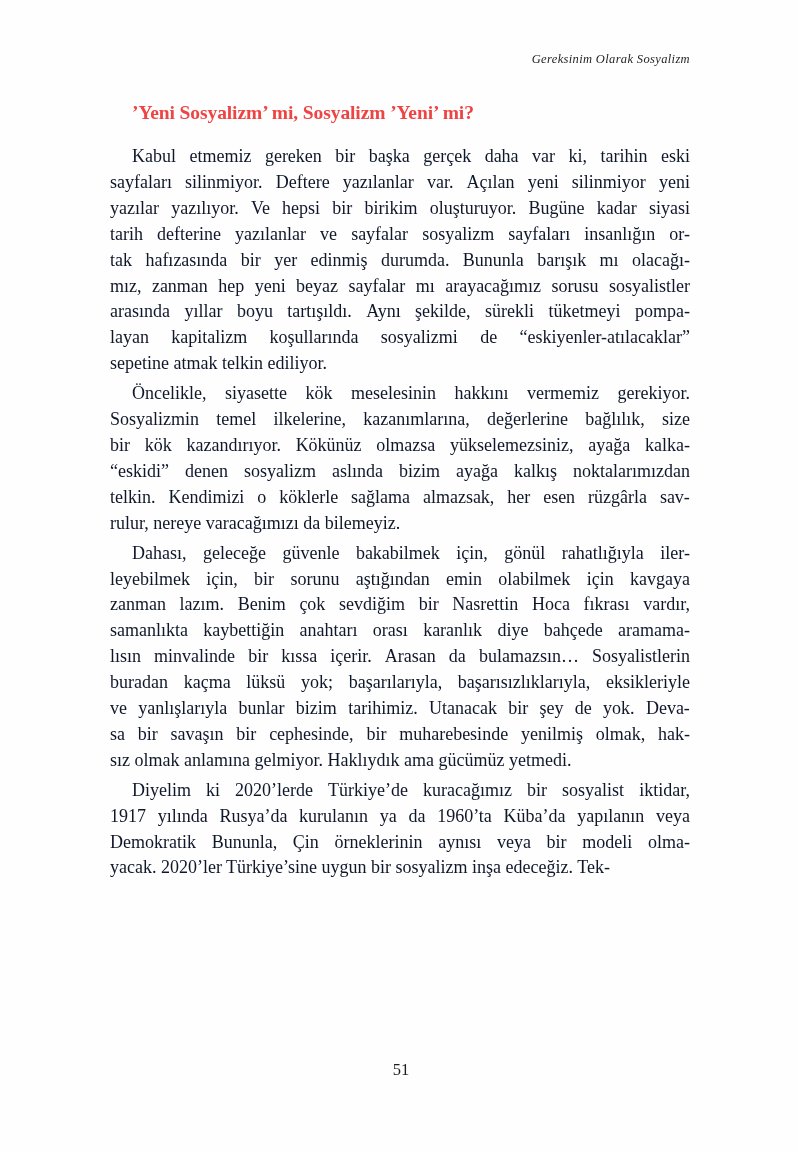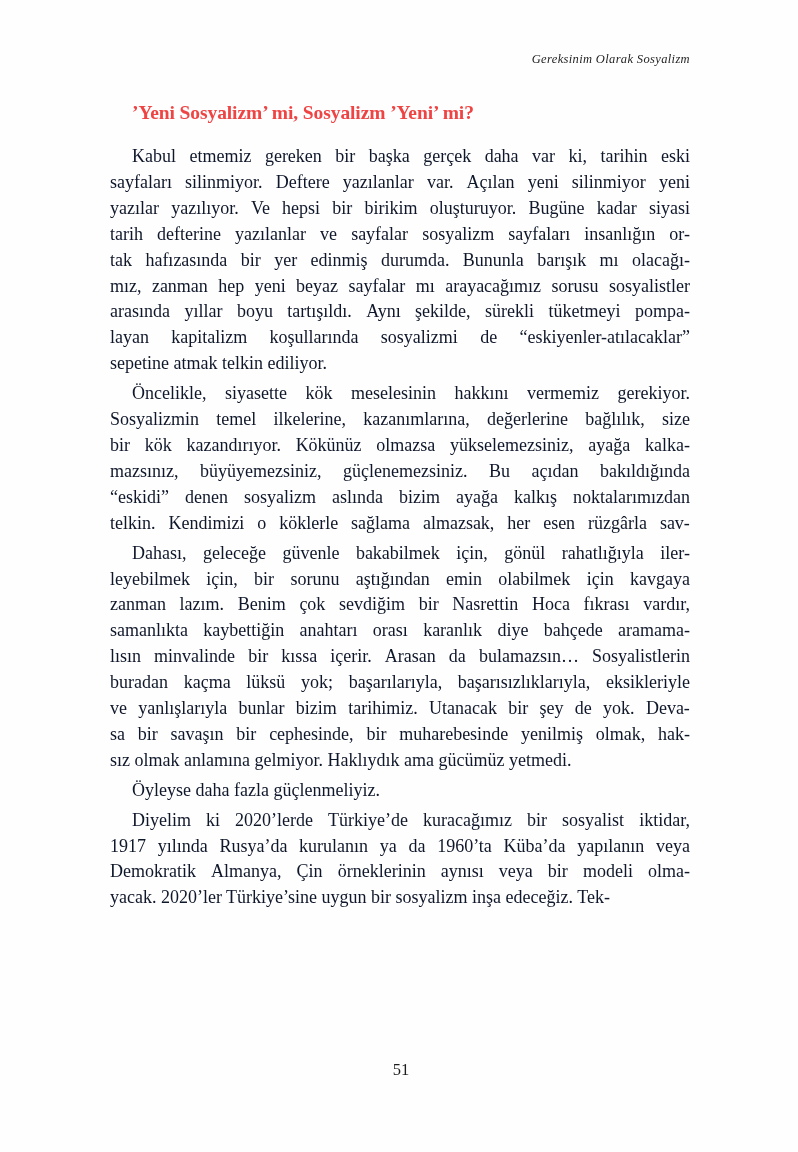--- a/index.html
+++ b/index.html
@@ -209,28 +209,20 @@
             <span>bir</span>
             <span>kök</span>
             <span>kazandırıyor.</span>
             <span>Kökünüz</span>
             <span>olmazsa</span>
             <span>yükselemezsiniz,</span>
             <span>ayağa</span>
             <span>kalka-</span>
           </span>
           <span class="line just">
-            <span>mazsınız,</span>
-            <span>büyüyemezsiniz,</span>
-            <span>güçlenemezsiniz.</span>
-            <span>Bu</span>
-            <span>açıdan</span>
-            <span>bakıldığında</span>
-          </span>
-          <span class="line just">
             <span>“eskidi”</span>
             <span>denen</span>
             <span>sosyalizm</span>
             <span>aslında</span>
             <span>bizim</span>
             <span>ayağa</span>
             <span>kalkış</span>
             <span>noktalarımızdan</span>
           </span>
           <span class="line just">
@@ -238,20 +230,21 @@
             <span>Kendimizi</span>
             <span>o</span>
             <span>köklerle</span>
             <span>sağlama</span>
             <span>almazsak,</span>
             <span>her</span>
             <span>esen</span>
             <span>rüzgârla</span>
             <span>sav-</span>
           </span>
+          <span class="line">rulur, nereye varacağımızı da bilemeyiz.</span>
         </p>
         <p class="para">
           <span class="line just indent">
             <span>Dahası,</span>
             <span>geleceğe</span>
             <span>güvenle</span>
             <span>bakabilmek</span>
             <span>için,</span>
             <span>gönül</span>
             <span>rahatlığıyla</span>
@@ -331,23 +324,20 @@
             <span>cephesinde,</span>
             <span>bir</span>
             <span>muharebesinde</span>
             <span>yenilmiş</span>
             <span>olmak,</span>
             <span>hak-</span>
           </span>
           <span class="line">sız olmak anlamına gelmiyor. Haklıydık ama gücümüz yetmedi.</span>
         </p>
         <p class="para">
-          <span class="line indent">Öyleyse daha fazla güçlenmeliyiz.</span>
-        </p>
-        <p class="para">
           <span class="line just indent">
             <span>Diyelim</span>
             <span>ki</span>
             <span>2020’lerde</span>
             <span>Türkiye’de</span>
             <span>kuracağımız</span>
             <span>bir</span>
             <span>sosyalist</span>
             <span>iktidar,</span>
           </span>
@@ -358,21 +348,21 @@
             <span>kurulanın</span>
             <span>ya</span>
             <span>da</span>
             <span>1960’ta</span>
             <span>Küba’da</span>
             <span>yapılanın</span>
             <span>veya</span>
           </span>
           <span class="line just">
             <span>Demokratik</span>
-            <span>Almanya,</span>
+            <span>Bununla,</span>
             <span>Çin</span>
             <span>örneklerinin</span>
             <span>aynısı</span>
             <span>veya</span>
             <span>bir</span>
             <span>modeli</span>
             <span>olma-</span>
           </span>
           <span class="line">yacak. 2020’ler Türkiye’sine uygun bir sosyalizm inşa edeceğiz. Tek-</span>
         </p>

